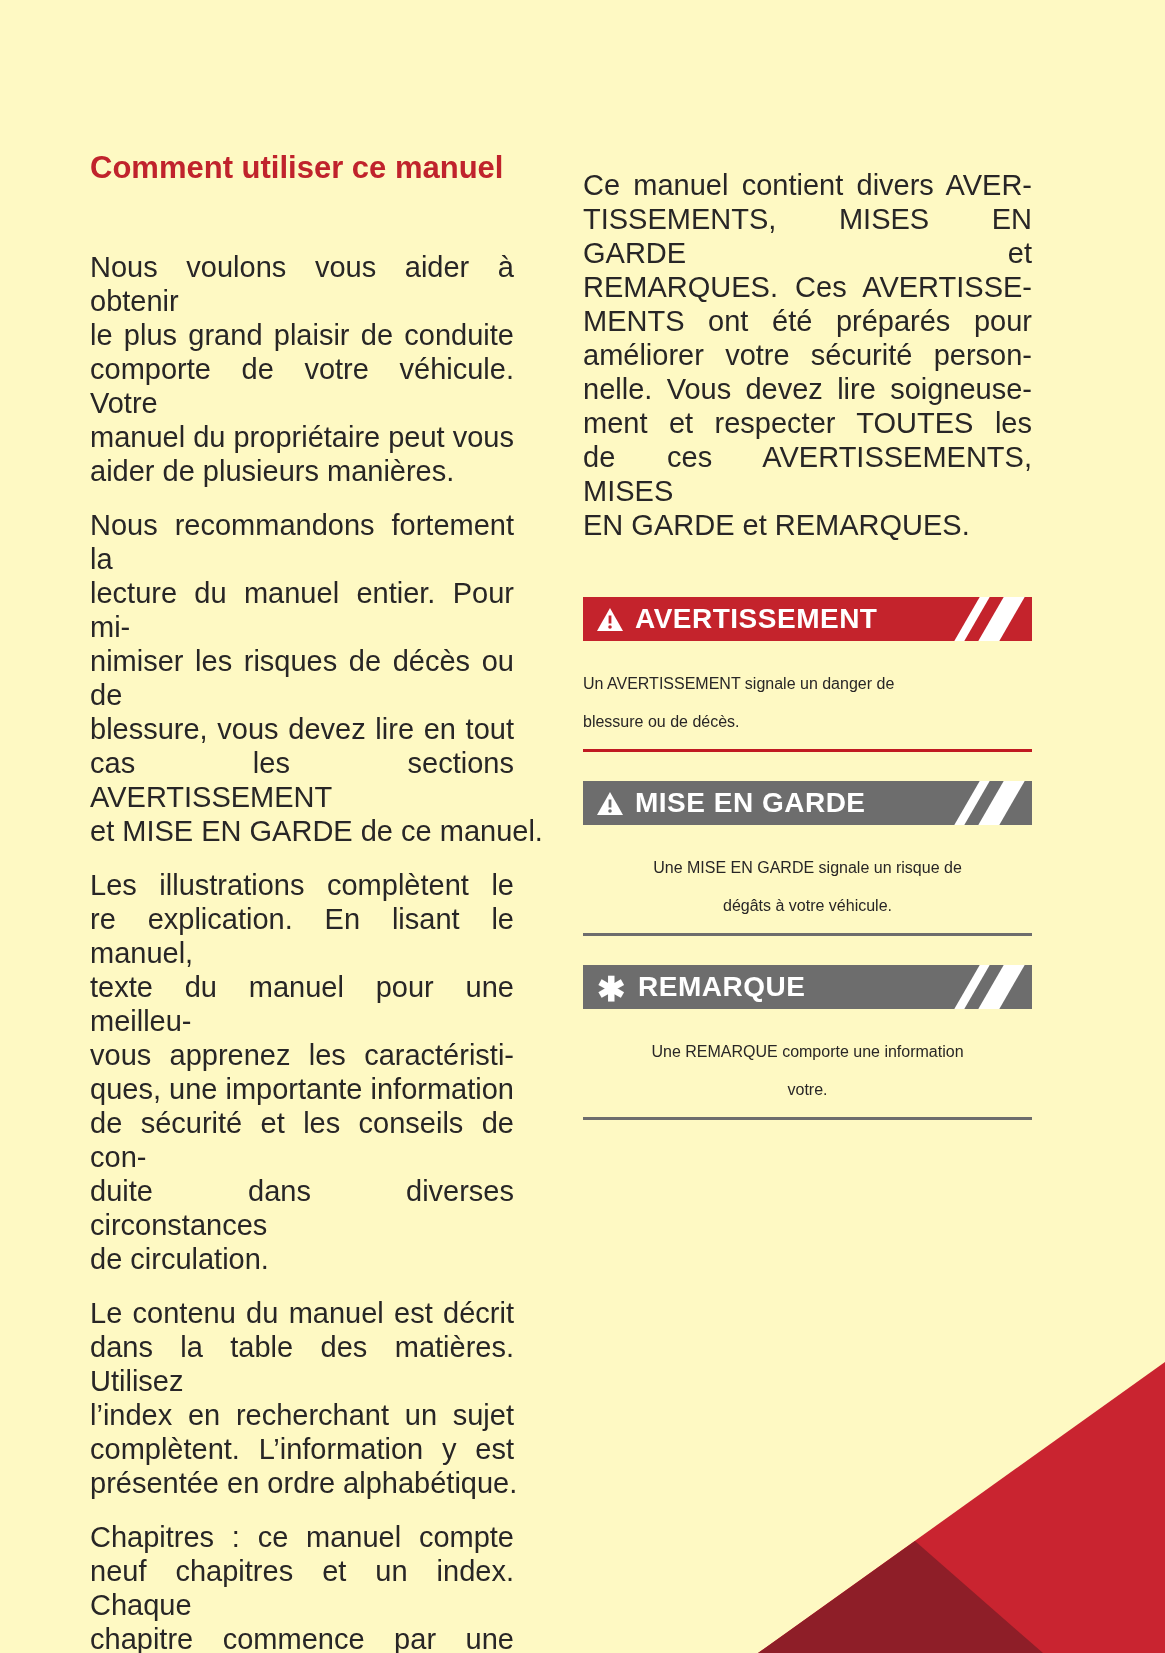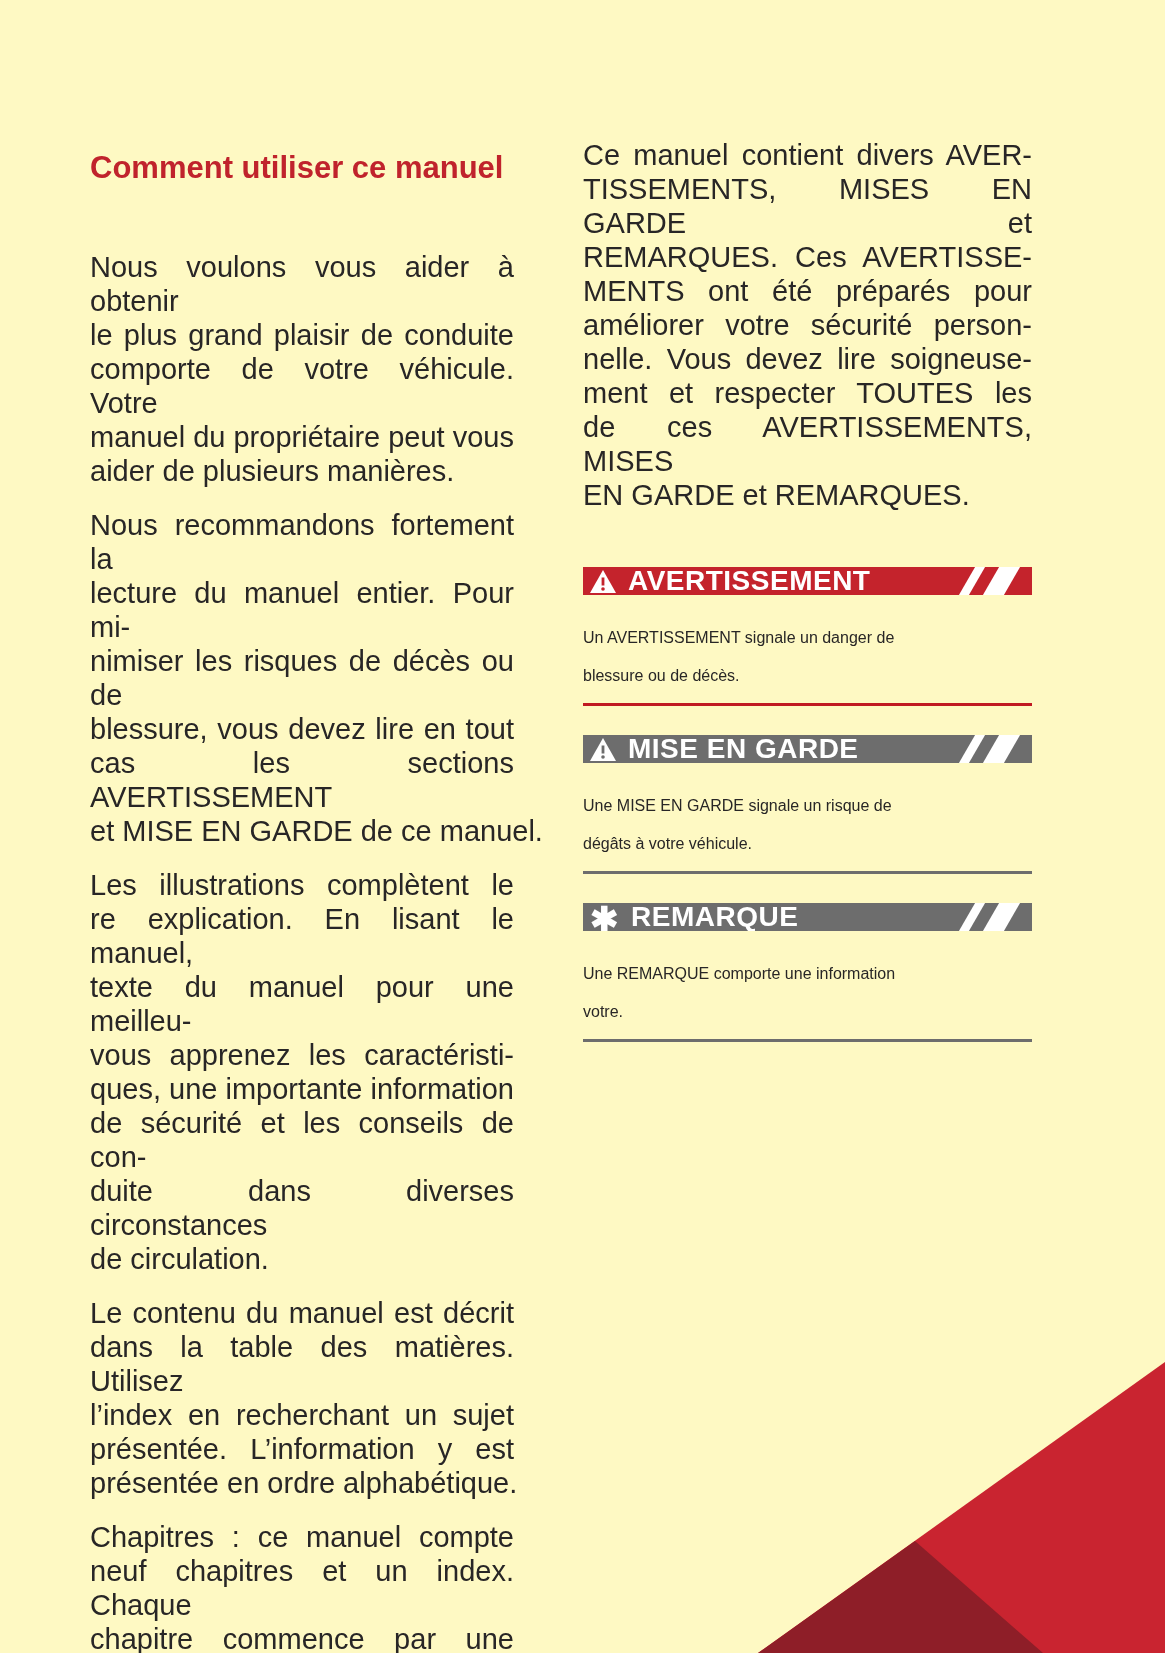--- a/index.html
+++ b/index.html
@@ -16,36 +16,36 @@
   .page{
     position:relative;
     width:1165px;height:1653px;
     background:#fef9c3;
     font-family:"Liberation Sans",sans-serif;
     color:var(--text-color);
     overflow:hidden;
   }
   .col{position:absolute;}
   .col-left{left:90px;top:148px;width:424px;}
-  .col-right{left:583px;top:138px;width:449px;}
+  .col-right{left:583px;top:168px;width:449px;}
   .heading{
     margin:0 0 62px 0;
     font-size:31px;line-height:40px;font-weight:bold;
     color:var(--heading-red);
   }
   .para{font-size:29px;line-height:34px;margin:0 0 20px 0;}
   .jline{white-space:nowrap;}
   .jline.j{text-align:justify;text-align-last:justify;white-space:normal;}
   .callout{margin:0;}
   .callout-1{margin-top:55px;}
-  .callout-2,.callout-3{margin-top:29px;}
+  .callout-2,.callout-3{margin-top:29px;text-align:center;}
   .banner{
-    position:relative;height:28px;
+    position:relative;height:44px;
     display:flex;align-items:center;
-    padding-left:7px;box-sizing:border-box;
+    padding-left:14px;box-sizing:border-box;
     overflow:hidden;
     color:#ffffff;font-weight:bold;font-size:28px;letter-spacing:0.5px;
   }
   .banner-red{background:var(--banner-red);}
   .banner-gray{background:var(--banner-gray);}
   .banner-icon{display:flex;align-items:center;margin-right:12px;}
   .banner-icon svg{display:block;}
   .banner-red .icon-cut{fill:var(--banner-red);}
   .banner-gray .icon-cut{fill:var(--banner-gray);}
   .asterisk-glyph{
@@ -90,21 +90,21 @@
         <div class="jline j">vous apprenez les caractéristi-</div>
         <div class="jline j">ques, une importante information</div>
         <div class="jline j">de sécurité et les conseils de con-</div>
         <div class="jline j">duite dans diverses circonstances</div>
         <div class="jline">de circulation.</div>
       </div>
     <div class="para">
         <div class="jline j">Le contenu du manuel est décrit</div>
         <div class="jline j">dans la table des matières. Utilisez</div>
         <div class="jline j">l’index en recherchant un sujet</div>
-        <div class="jline j">présentée. L’information y est</div>
+        <div class="jline j">complètent. L’information y est</div>
         <div class="jline">présentée en ordre alphabétique.</div>
       </div>
     <div class="para">
         <div class="jline j">Chapitres : ce manuel compte</div>
         <div class="jline j">neuf chapitres et un index. Chaque</div>
         <div class="jline j">chapitre commence par une brève</div>
       </div>
   </div>
 
   <div class="col col-right">

